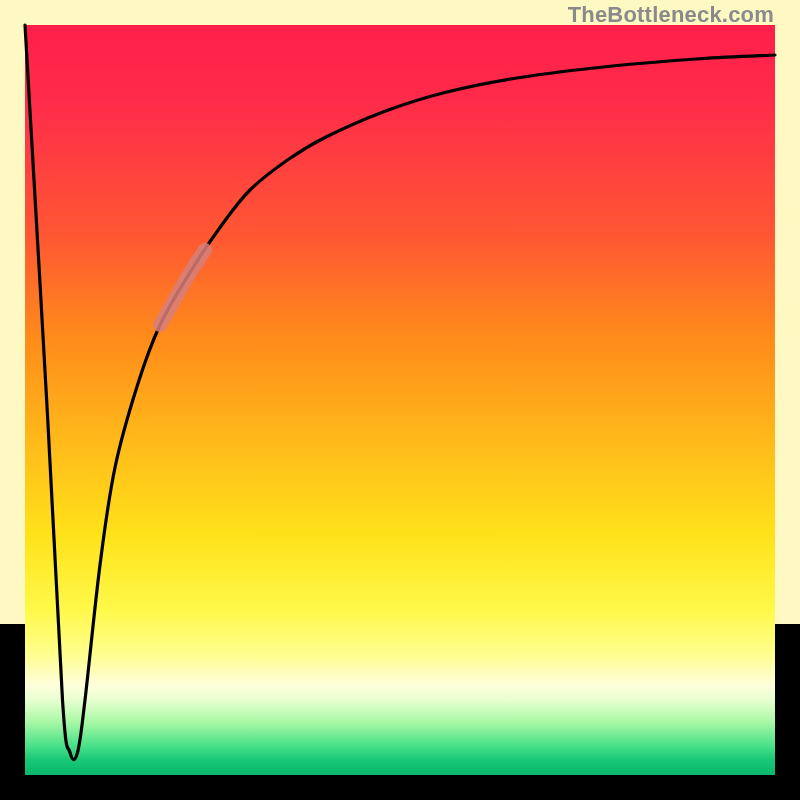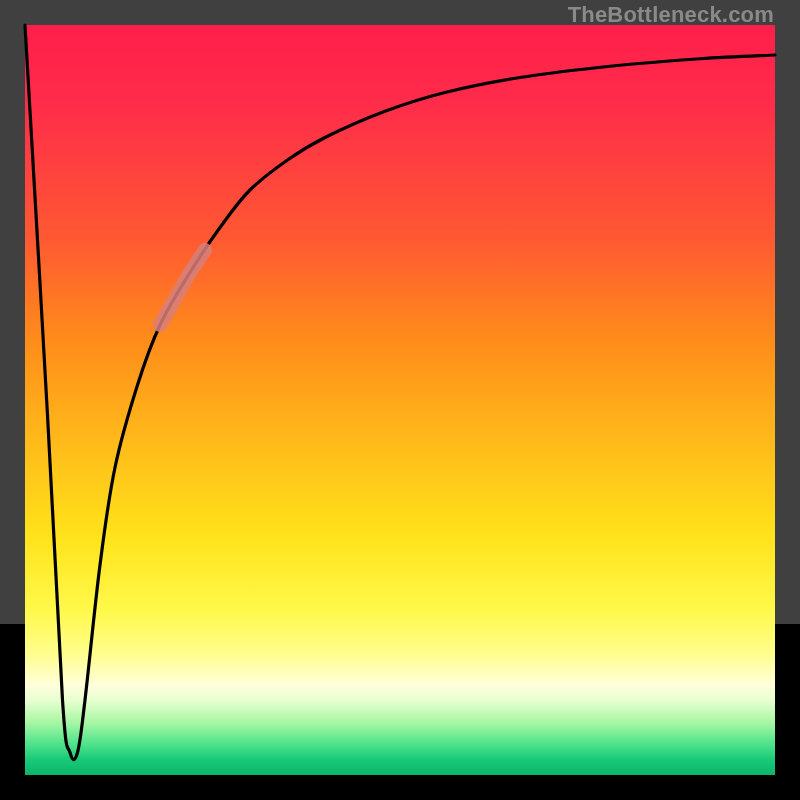--- a/index.html
+++ b/index.html
@@ -10,21 +10,21 @@
     overflow: hidden;
     background: #000;
     font-family: Arial, Helvetica, sans-serif;
   }
   .frame {
     position: absolute;
     top: 0;
     left: 0;
     width: 800px;
     height: 624px;
-    background: #404040;
+    background: #fef9c3;
   }
   .plot {
     position: absolute;
     top: 25px;
     left: 25px;
     width: 750px;
     height: 750px;
     background: linear-gradient(to bottom,
       #ff1f4a 0%,
       #ff2b4a 10%,

